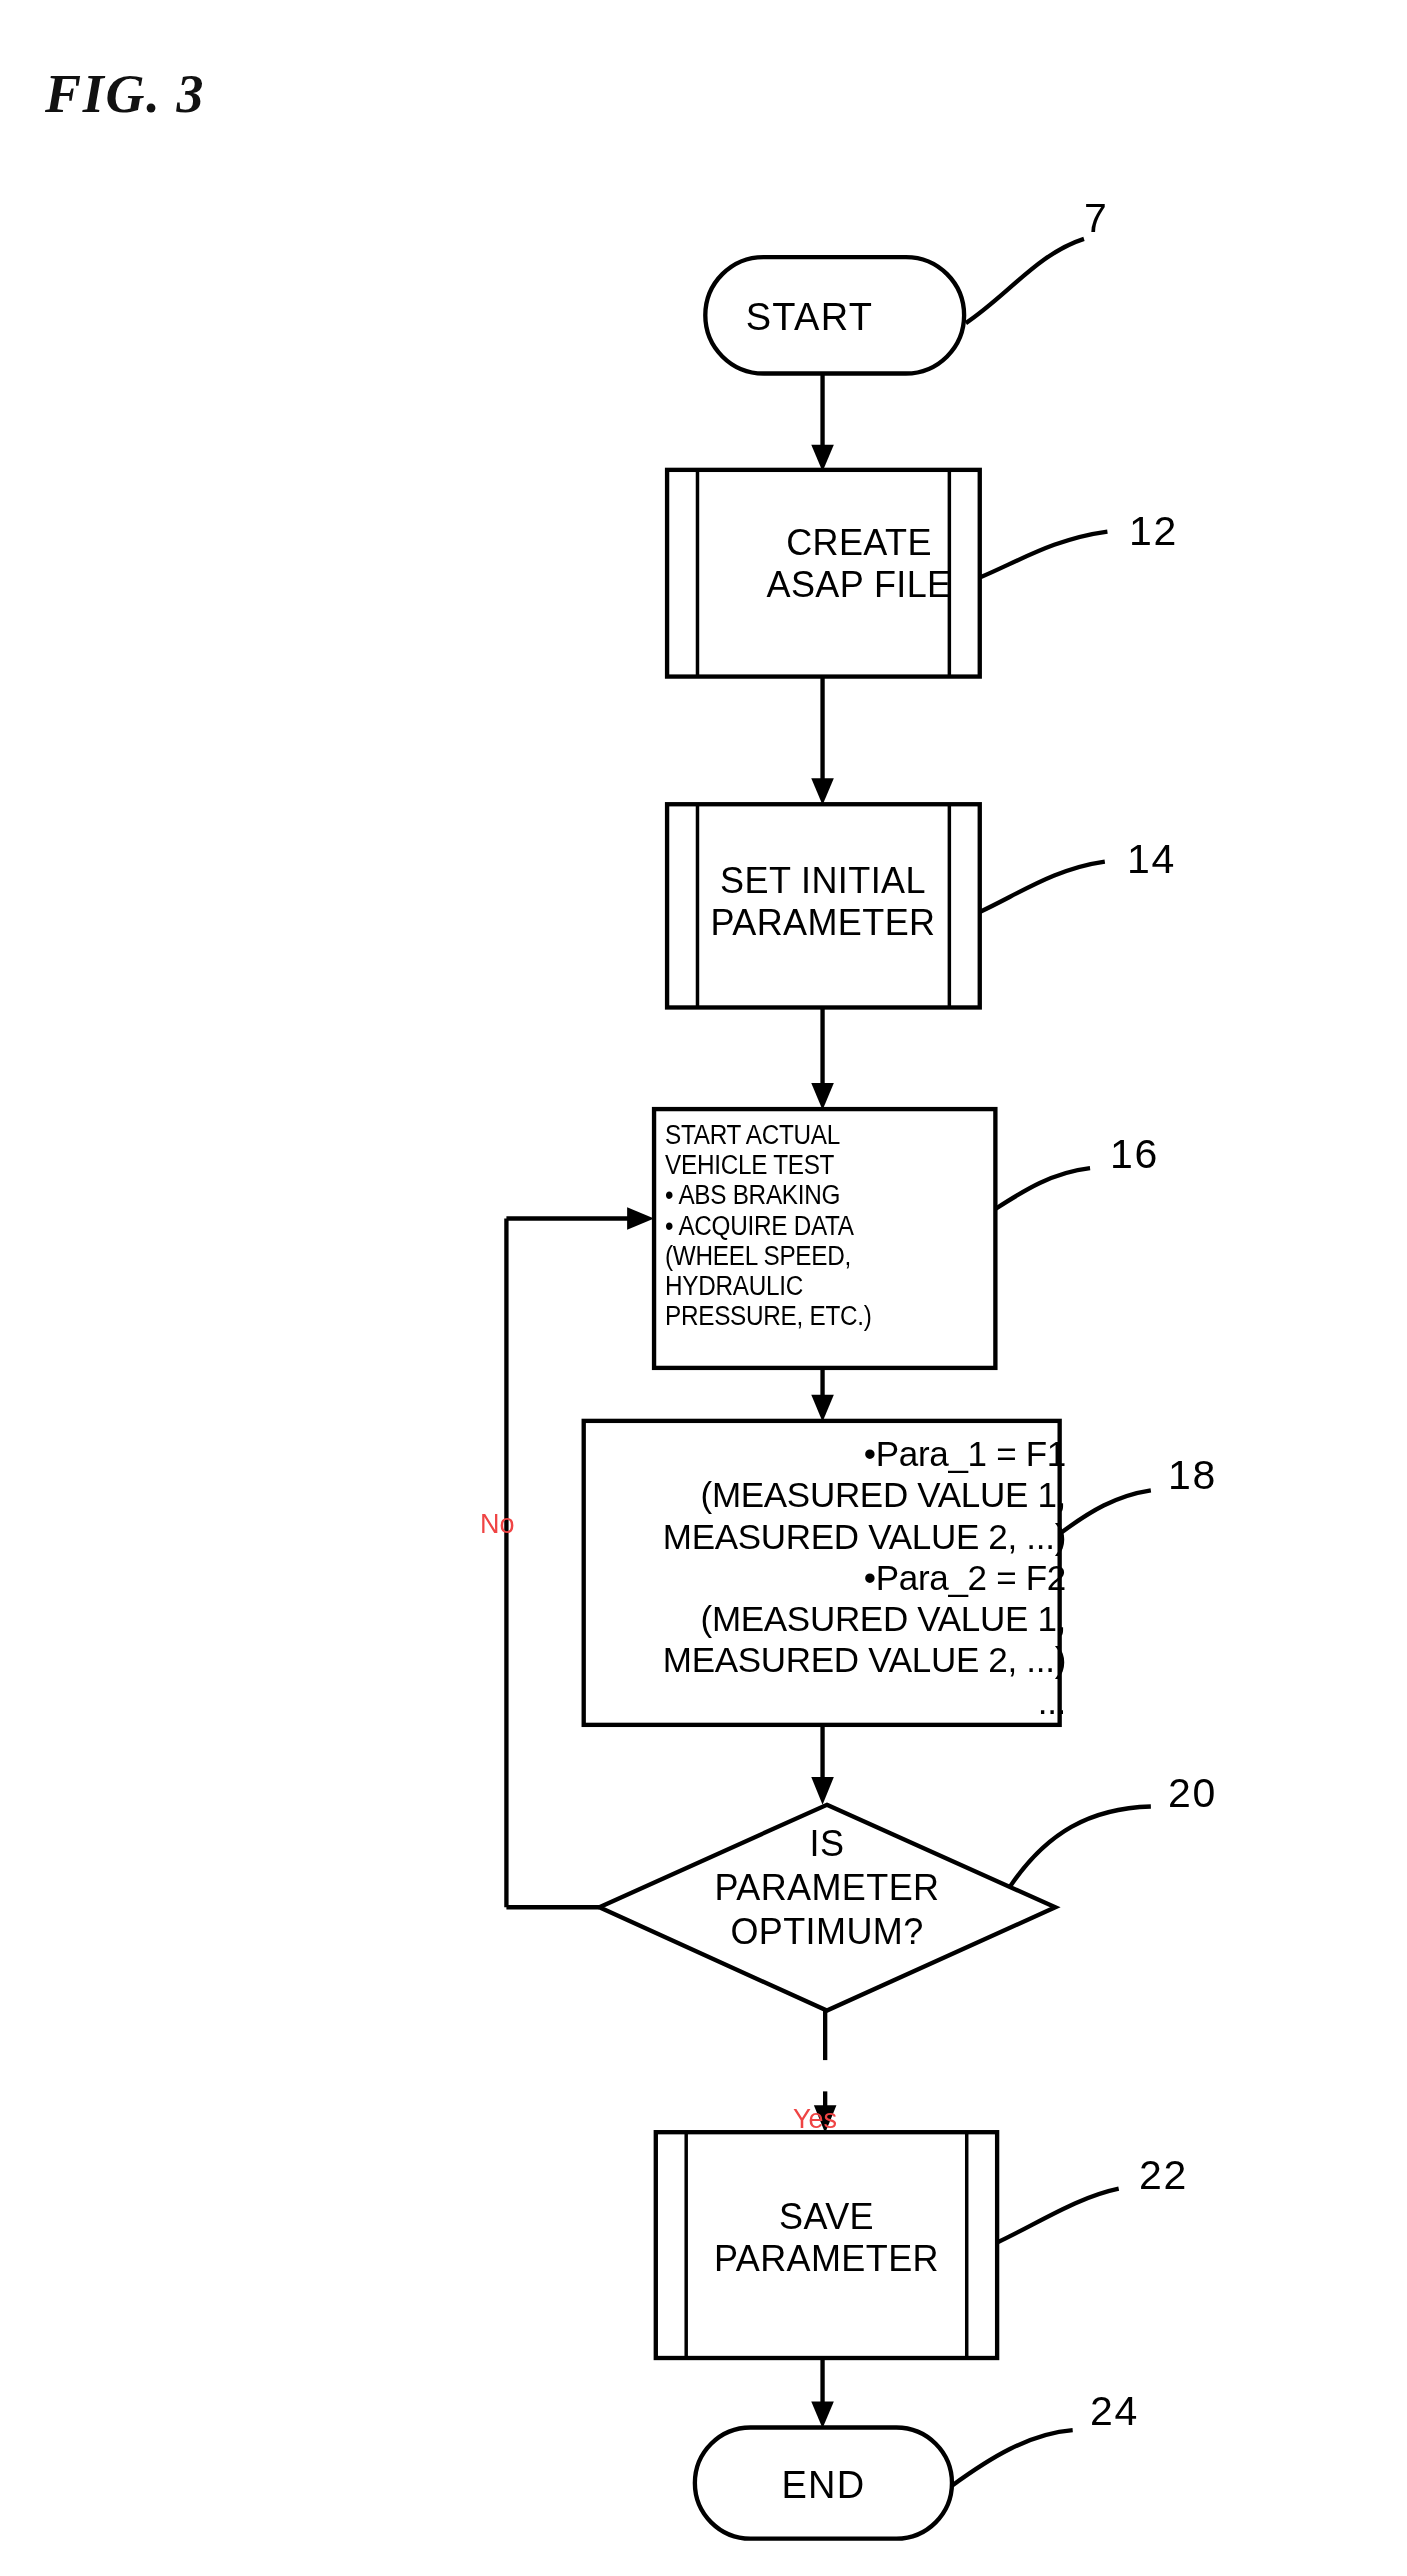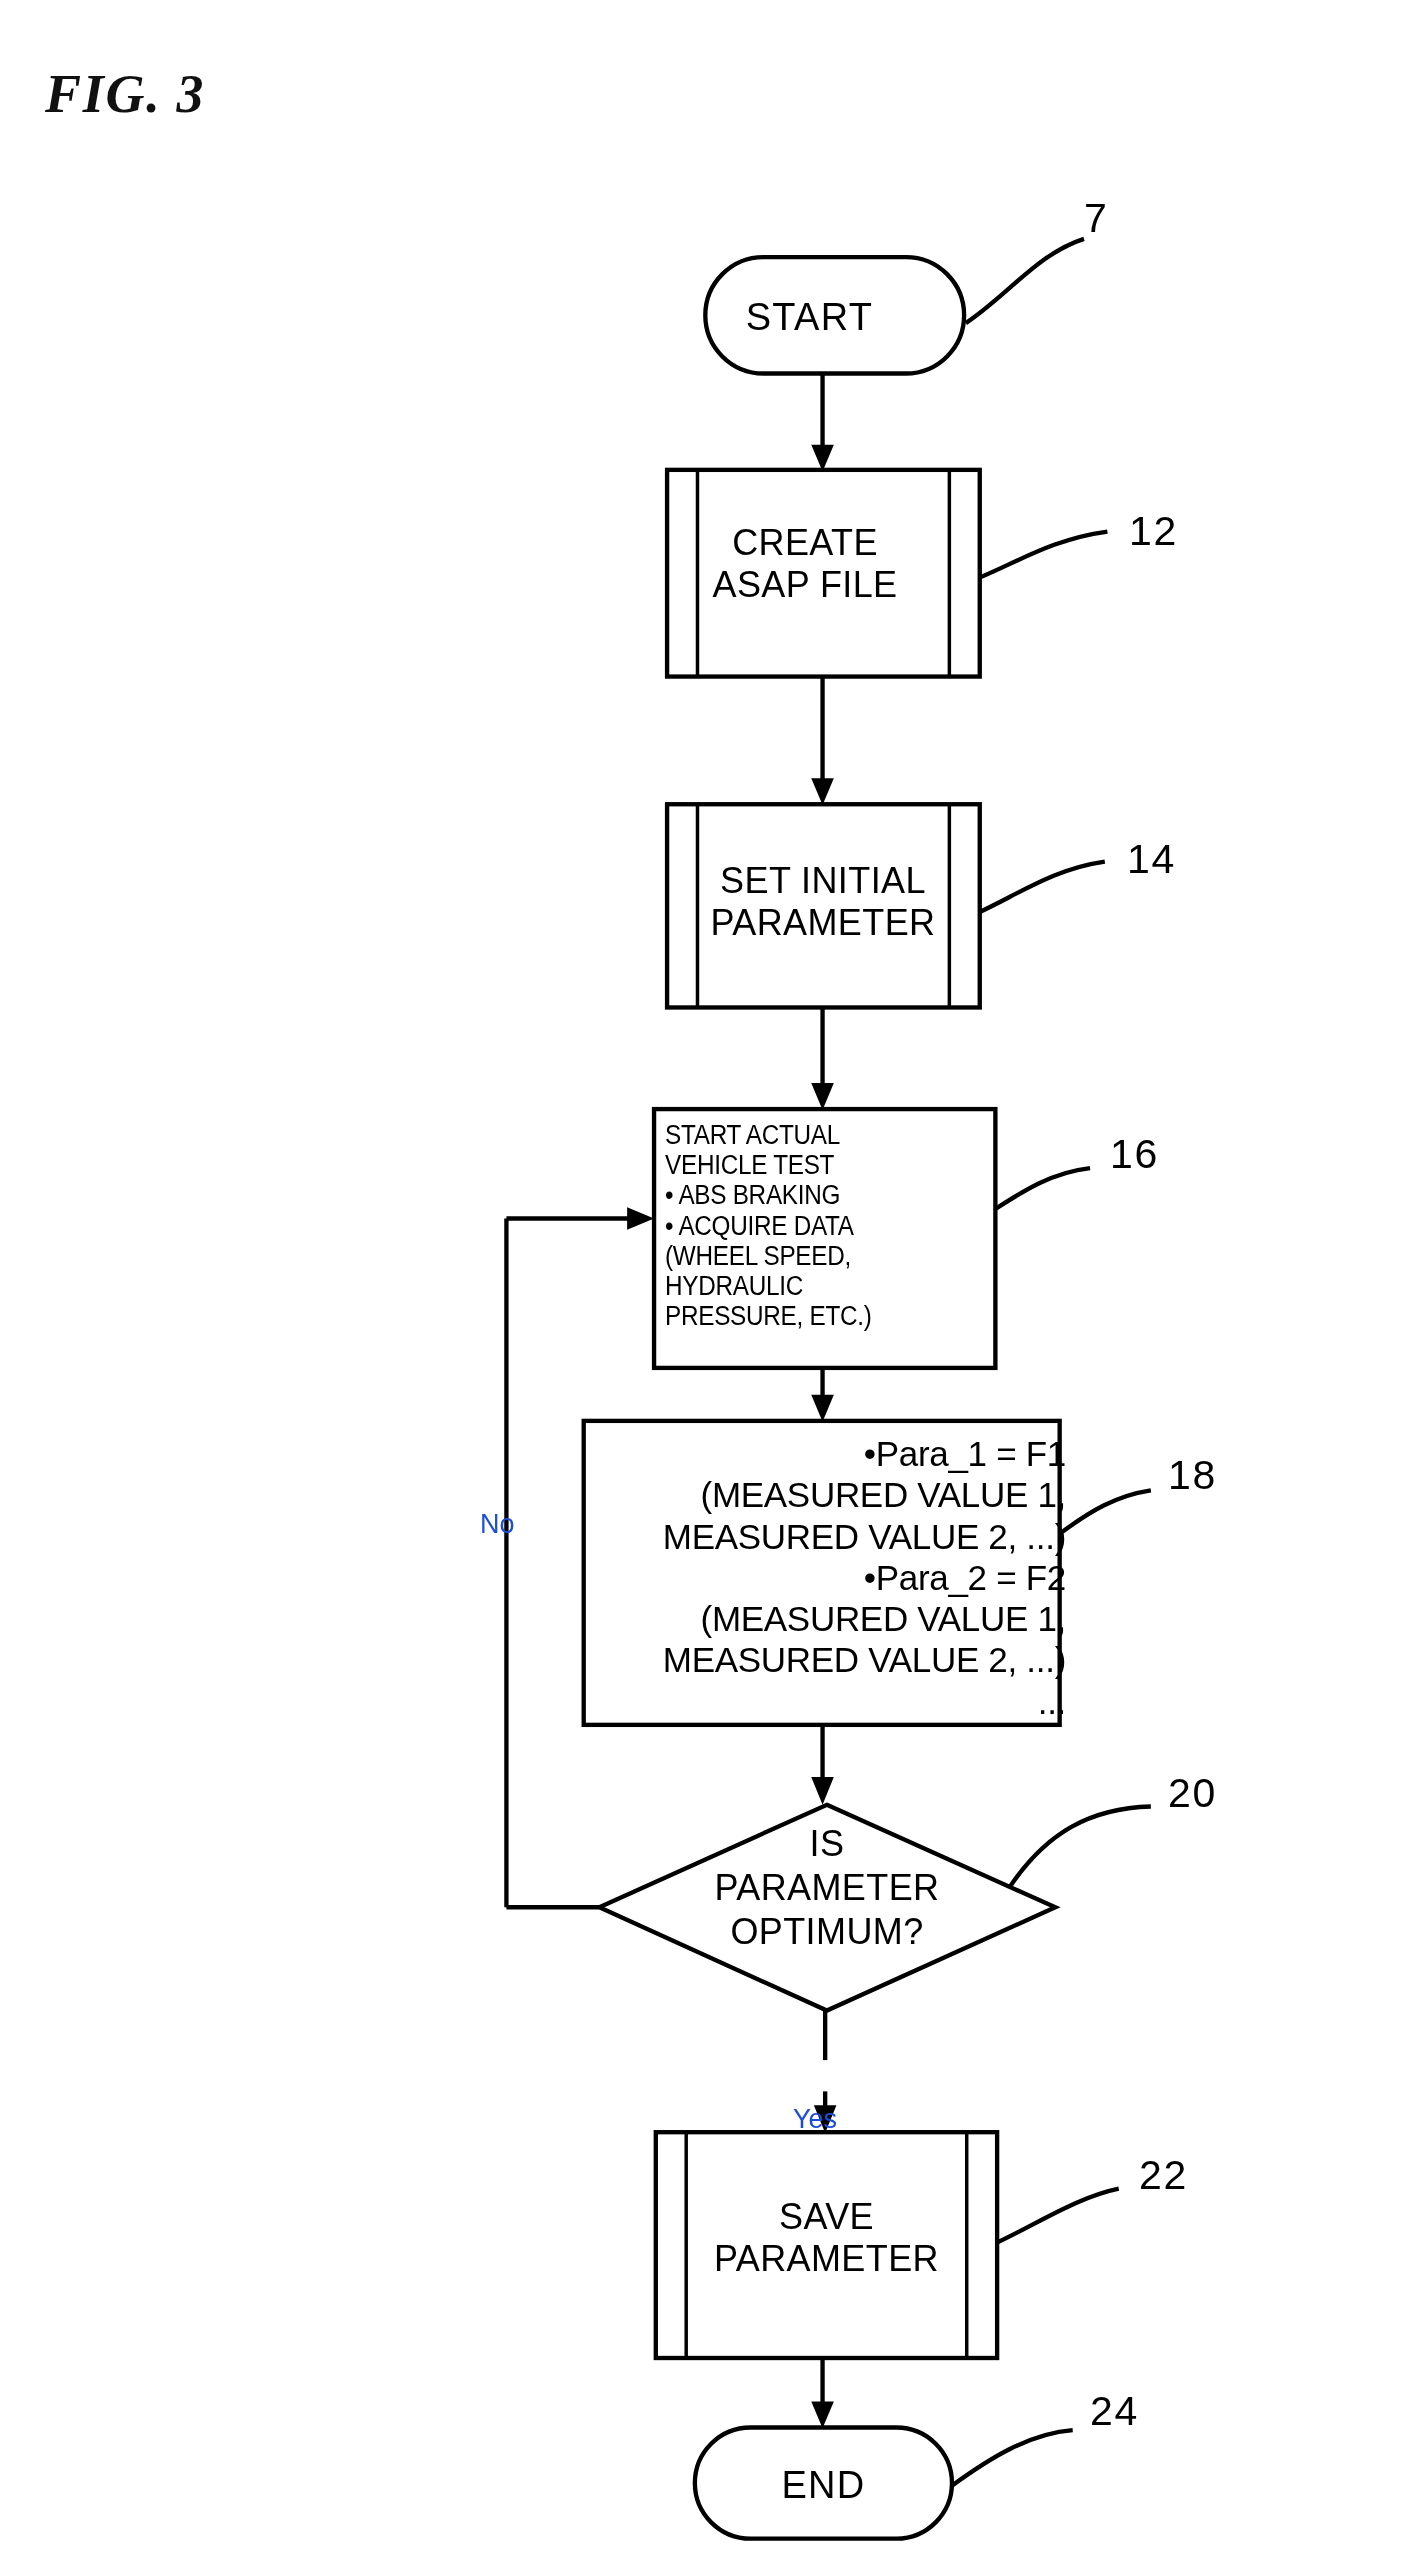--- a/index.html
+++ b/index.html
@@ -76,21 +76,21 @@
   .ref-num {
     position: absolute;
     font-family: "Liberation Sans", sans-serif;
     font-size: 41px;
     letter-spacing: 1.7px;
     color: #000;
   }
   .edge-label {
     position: absolute;
     font-size: 27px;
-    color: #1d4ed8;
+    color: #ef4444;
   }
 </style>
 </head>
 <body>
 
 <div id="page">
 
   <div id="fig-title">FIG. 3</div>
 
   <svg class="svg-layer" viewBox="0 0 1621 2966" xmlns="http://www.w3.org/2000/svg">
@@ -180,21 +180,21 @@
     </g>
 
     <g>
       <rect x="800" y="2795" width="296" height="128" rx="64" ry="64" fill="#ffffff" stroke="#000000" stroke-width="5"></rect>
     </g>
     <path d="M1096 2862 C1140 2830, 1185 2802, 1235 2798" fill="none" stroke="#000000" stroke-width="5"></path>
   </svg>
 
   <div class="node-text terminal-text" style="left:680px; top:295px; width:259px;">START</div>
 
-  <div class="node-text proc-text" style="left:679px; top:522px; width:252px;">CREATE
+  <div class="node-text proc-text" style="left:697px; top:522px; width:252px;padding-left:36px;">CREATE
 ASAP FILE</div>
 
   <div class="node-text proc-text" style="left:697px; top:860px; width:252px;">SET INITIAL
 PARAMETER</div>
 
   <div class="dense-text" style="left:665px; top:1120px; width:373px;">START ACTUAL
 VEHICLE TEST
   • ABS BRAKING
   • ACQUIRE DATA
 (WHEEL SPEED,

